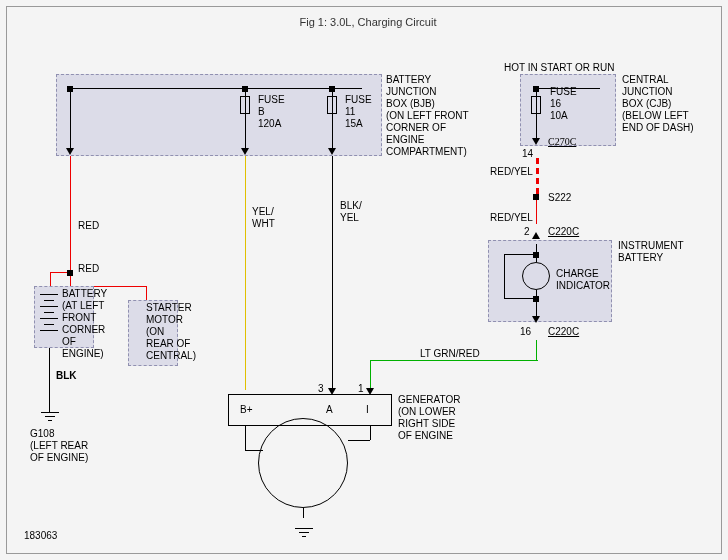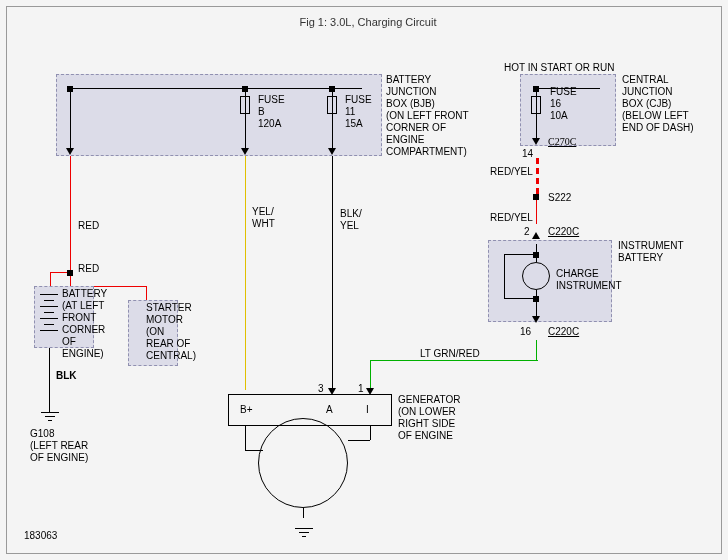--- a/index.html
+++ b/index.html
@@ -97,21 +97,21 @@
 <div class="label" style="left:618px; top:240px;">INSTRUMENT
 BATTERY</div>
 
 <div class="box-outline" style="left:522px; top:262px; width:28px; height:28px; border-radius:50%;"></div>
 <div class="wire" style="left:536px; top:244px; height:18px; border-left:1.5px solid #000;"></div>
 <div class="wire" style="left:536px; top:290px; height:26px; border-left:1.5px solid #000;"></div>
 <div class="wire" style="left:504px; top:254px; width:32px; border-top:1.5px solid #000;"></div>
 <div class="wire" style="left:504px; top:254px; height:44px; border-left:1.5px solid #000;"></div>
 <div class="wire" style="left:504px; top:298px; width:32px; border-top:1.5px solid #000;"></div>
 <div class="label" style="left:556px; top:268px;">CHARGE
-INSTRUMENT</div>
+INDICATOR</div>
 <div class="junction" style="left:533px; top:252px;"></div>
 <div class="junction" style="left:533px; top:296px;"></div>
 <div class="arrow-down" style="left:532px; top:316px;"></div>
 <div class="label" style="left:520px; top:326px;">16</div>
 <div class="label underline" style="left:548px; top:326px;">C220C</div>
 
 <div class="wire green" style="left:536px; top:340px; height:20px; border-left:1.5px solid #00b000;"></div>
 <div class="wire green" style="left:370px; top:360px; width:168px; border-top:1.5px solid #00b000;"></div>
 <div class="wire green" style="left:370px; top:360px; height:30px; border-left:1.5px solid #00b000;"></div>
 <div class="label" style="left:420px; top:348px;">LT GRN/RED</div>
@@ -125,21 +125,21 @@
 <div class="wire red" style="left:70px; top:272px; height:14px; border-left:1.5px solid #e00;"></div>
 <div class="wire red" style="left:70px; top:286px; width:76px; border-top:1.5px solid #e00;"></div>
 <div class="wire red" style="left:146px; top:286px; height:14px; border-left:1.5px solid #e00;"></div>
 <div class="junction" style="left:67px; top:270px;"></div>
 
 <div class="wire yellow" style="left:245px; top:156px; height:234px; border-left:1.5px solid #e0c000;"></div>
 <div class="label" style="left:252px; top:206px;">YEL/
 WHT</div>
 
 <div class="wire black" style="left:332px; top:156px; height:234px; border-left:1.5px solid #000;"></div>
-<div class="label" style="left:340px; top:208px;">BLK/
+<div class="label" style="left:340px; top:200px;">BLK/
 YEL</div>
 
 <div class="dashed-box" style="left:34px; top:286px; width:60px; height:62px;"></div>
 <div class="label" style="left:62px; top:288px;">BATTERY
 (AT LEFT
 FRONT
 CORNER
 OF
 ENGINE)</div>
 

